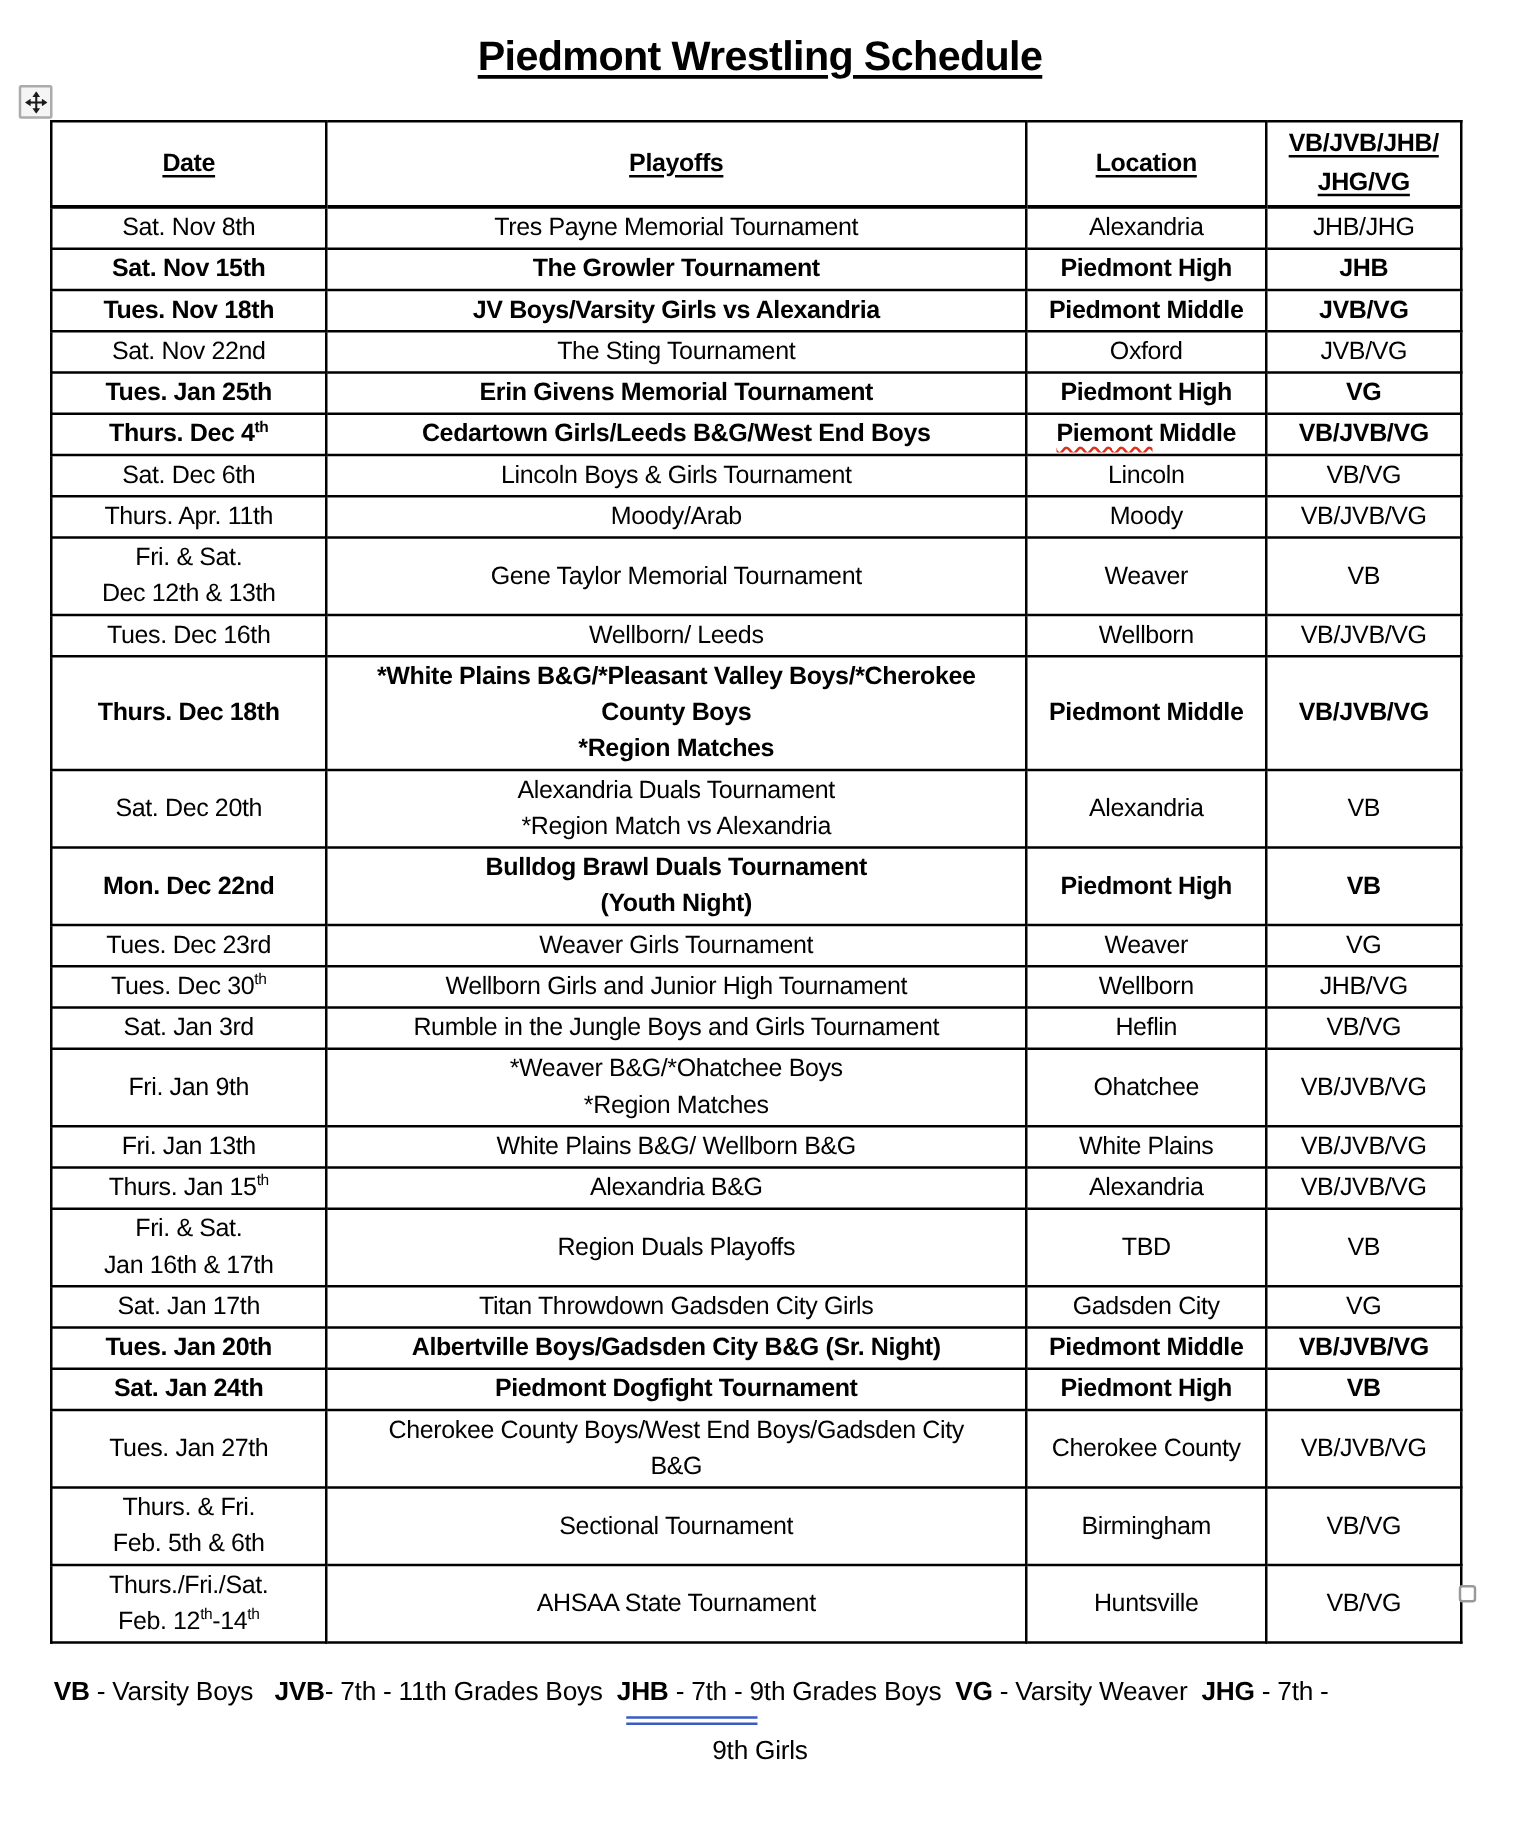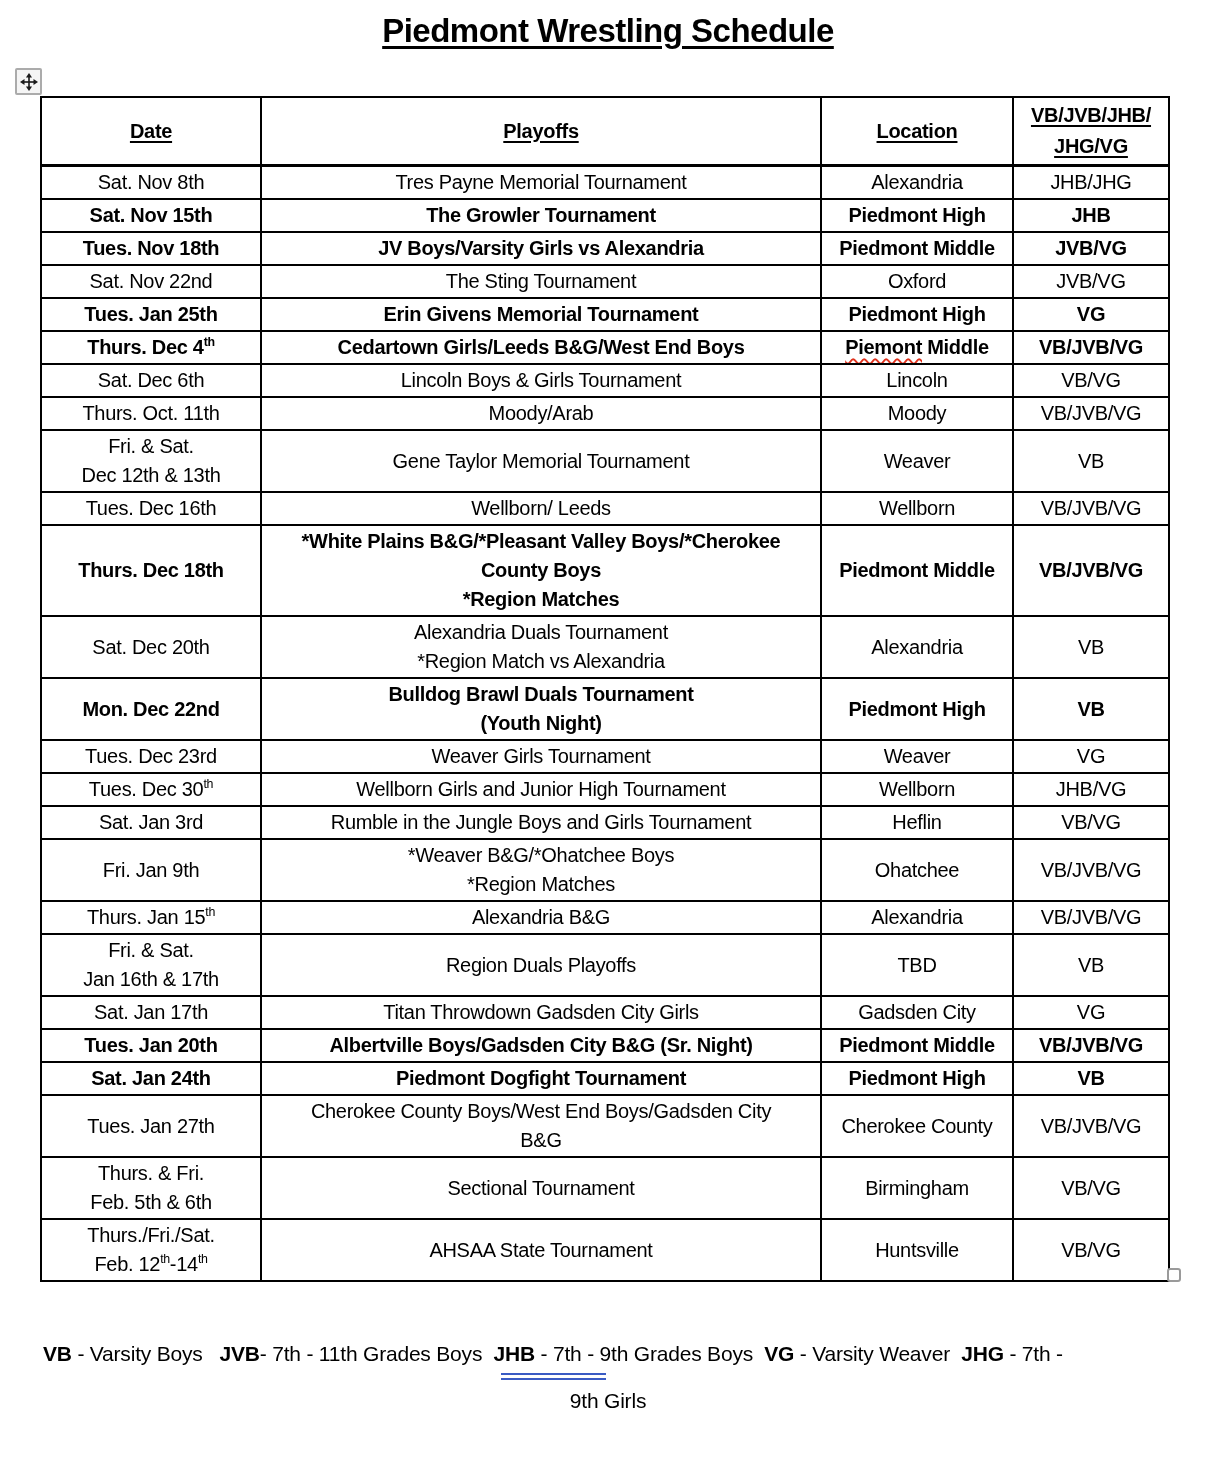--- a/index.html
+++ b/index.html
@@ -3,21 +3,21 @@
 <meta charset="utf-8">
 <style>
   * { margin:0; padding:0; box-sizing:border-box; }
   html,body { background:#fff; }
   body {
     width:1216px; height:1458px;
     font-family:"Liberation Sans", sans-serif;
     color:#000; position:relative; overflow:hidden;
   }
   #title {
-    position:absolute; top:12px; left:0; width:100%;
+    position:absolute; top:26px; left:0; width:100%;
     text-align:center; font-size:33px; font-weight:700;
     letter-spacing:-0.5px;
     text-decoration:underline; text-decoration-thickness:2.5px; text-underline-offset:4px;
   }
   #move-handle {
     position:absolute; top:68px; left:15px; width:27px; height:27px;
     background:#f5f5f5; border:2px solid #ababab; border-radius:2px;
     display:flex; align-items:center; justify-content:center; cursor:move;
   }
   #move-handle svg { display:block; }
@@ -26,21 +26,21 @@
   th, td {
     border:2px solid #000; text-align:center; vertical-align:middle;
     font-size:20px; line-height:29px; padding:1px 4px;
     white-space:pre-line; overflow:hidden;
   }
   th {
     font-weight:700; line-height:31px; padding:2px 4px;
     text-decoration:underline; text-decoration-thickness:2px; text-underline-offset:3px;
     border-bottom-width:3px;
   }
-  tr.bold td { font-weight:700; }
+  tr.bold td { font-weight:700;border-radius:11px; }
   td sup, th sup { font-size:0.62em; vertical-align:super; line-height:0; }
   .sq {
     text-decoration:underline wavy #e0311c; text-decoration-thickness:1.5px; text-underline-offset:4px;
   }
   #resize-handle {
     position:absolute; top:1268px; left:1167px; width:14px; height:14px;
     background:#fff; border:2px solid #9a9a9a; border-radius:3px; cursor:nwse-resize;
   }
   #legend { position:absolute; top:1342px; left:0; width:100%; font-size:21px; letter-spacing:-0.2px; }
   #legend-line1 { padding-left:43px; white-space:pre; }
@@ -123,21 +123,21 @@
           <td><span class="sq">Piemont</span> Middle</td>
           <td>VB/JVB/VG</td>
         </tr>
         <tr>
           <td>Sat. Dec 6th</td>
           <td>Lincoln Boys &amp; Girls Tournament</td>
           <td>Lincoln</td>
           <td>VB/VG</td>
         </tr>
         <tr>
-          <td>Thurs. Oct. 11th</td>
+          <td>Thurs. Apr. 11th</td>
           <td>Moody/Arab</td>
           <td>Moody</td>
           <td>VB/JVB/VG</td>
         </tr>
         <tr>
           <td>Fri. &amp; Sat.<br>Dec 12th &amp; 13th</td>
           <td>Gene Taylor Memorial Tournament</td>
           <td>Weaver</td>
           <td>VB</td>
         </tr>
@@ -180,20 +180,26 @@
         <tr>
           <td>Sat. Jan 3rd</td>
           <td>Rumble in the Jungle Boys and Girls Tournament</td>
           <td>Heflin</td>
           <td>VB/VG</td>
         </tr>
         <tr>
           <td>Fri. Jan 9th</td>
           <td>*Weaver B&amp;G/*Ohatchee Boys<br>*Region Matches</td>
           <td>Ohatchee</td>
+          <td>VB/JVB/VG</td>
+        </tr>
+        <tr>
+          <td>Fri. Jan 13th</td>
+          <td>White Plains B&amp;G/ Wellborn B&amp;G</td>
+          <td>White Plains</td>
           <td>VB/JVB/VG</td>
         </tr>
         <tr>
           <td>Thurs. Jan 15<sup>th</sup></td>
           <td>Alexandria B&amp;G</td>
           <td>Alexandria</td>
           <td>VB/JVB/VG</td>
         </tr>
         <tr>
           <td>Fri. &amp; Sat.<br>Jan 16th &amp; 17th</td>

